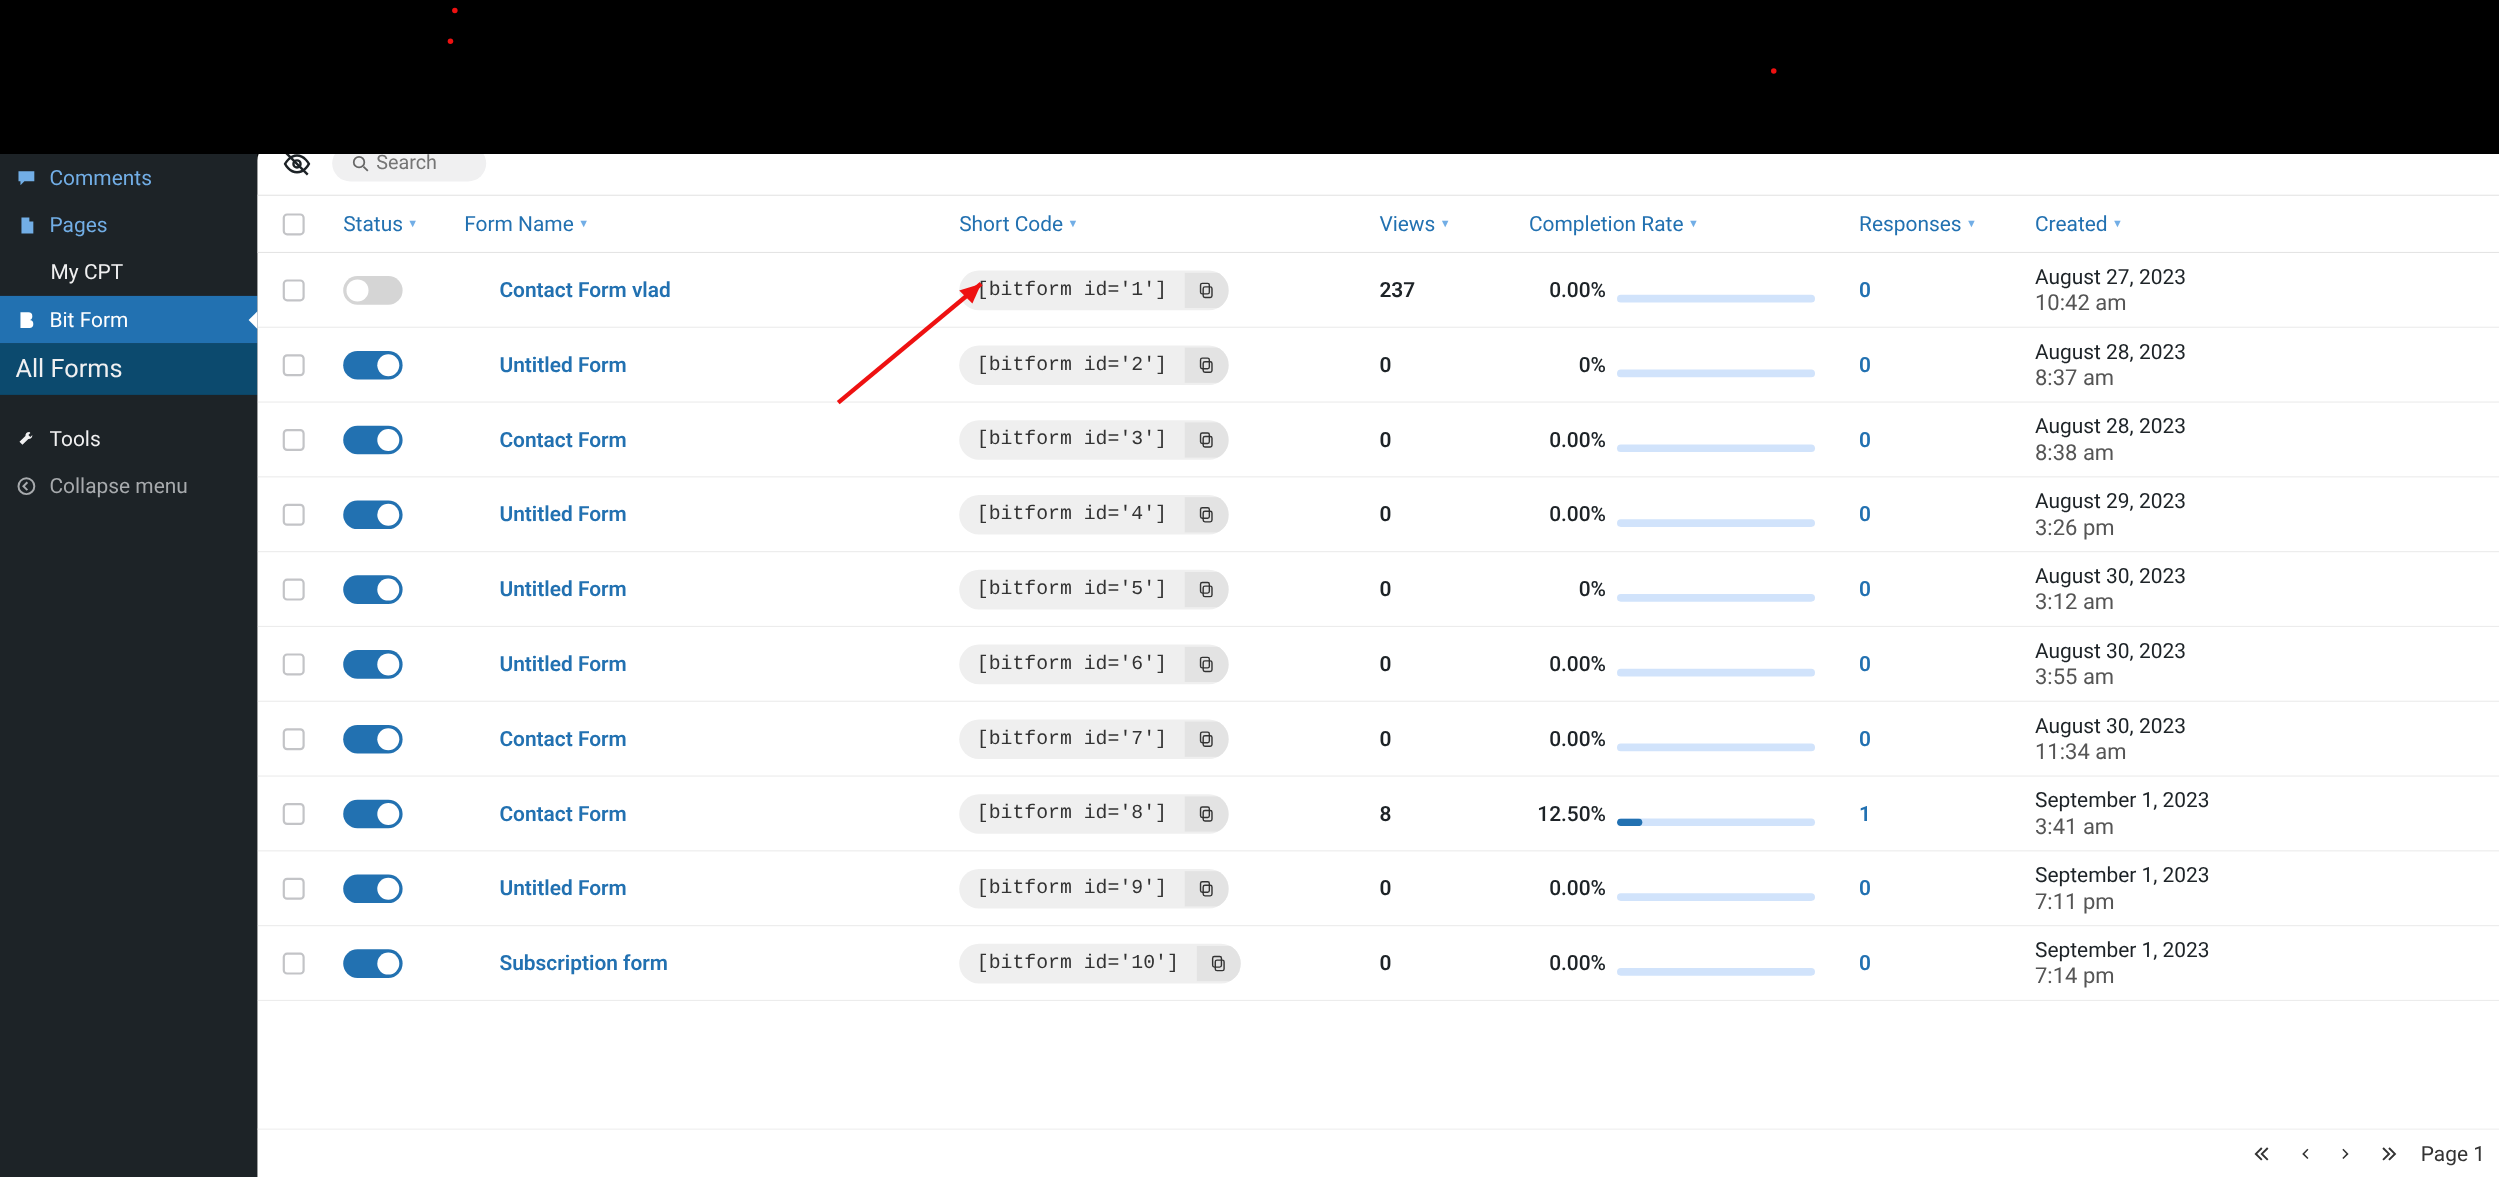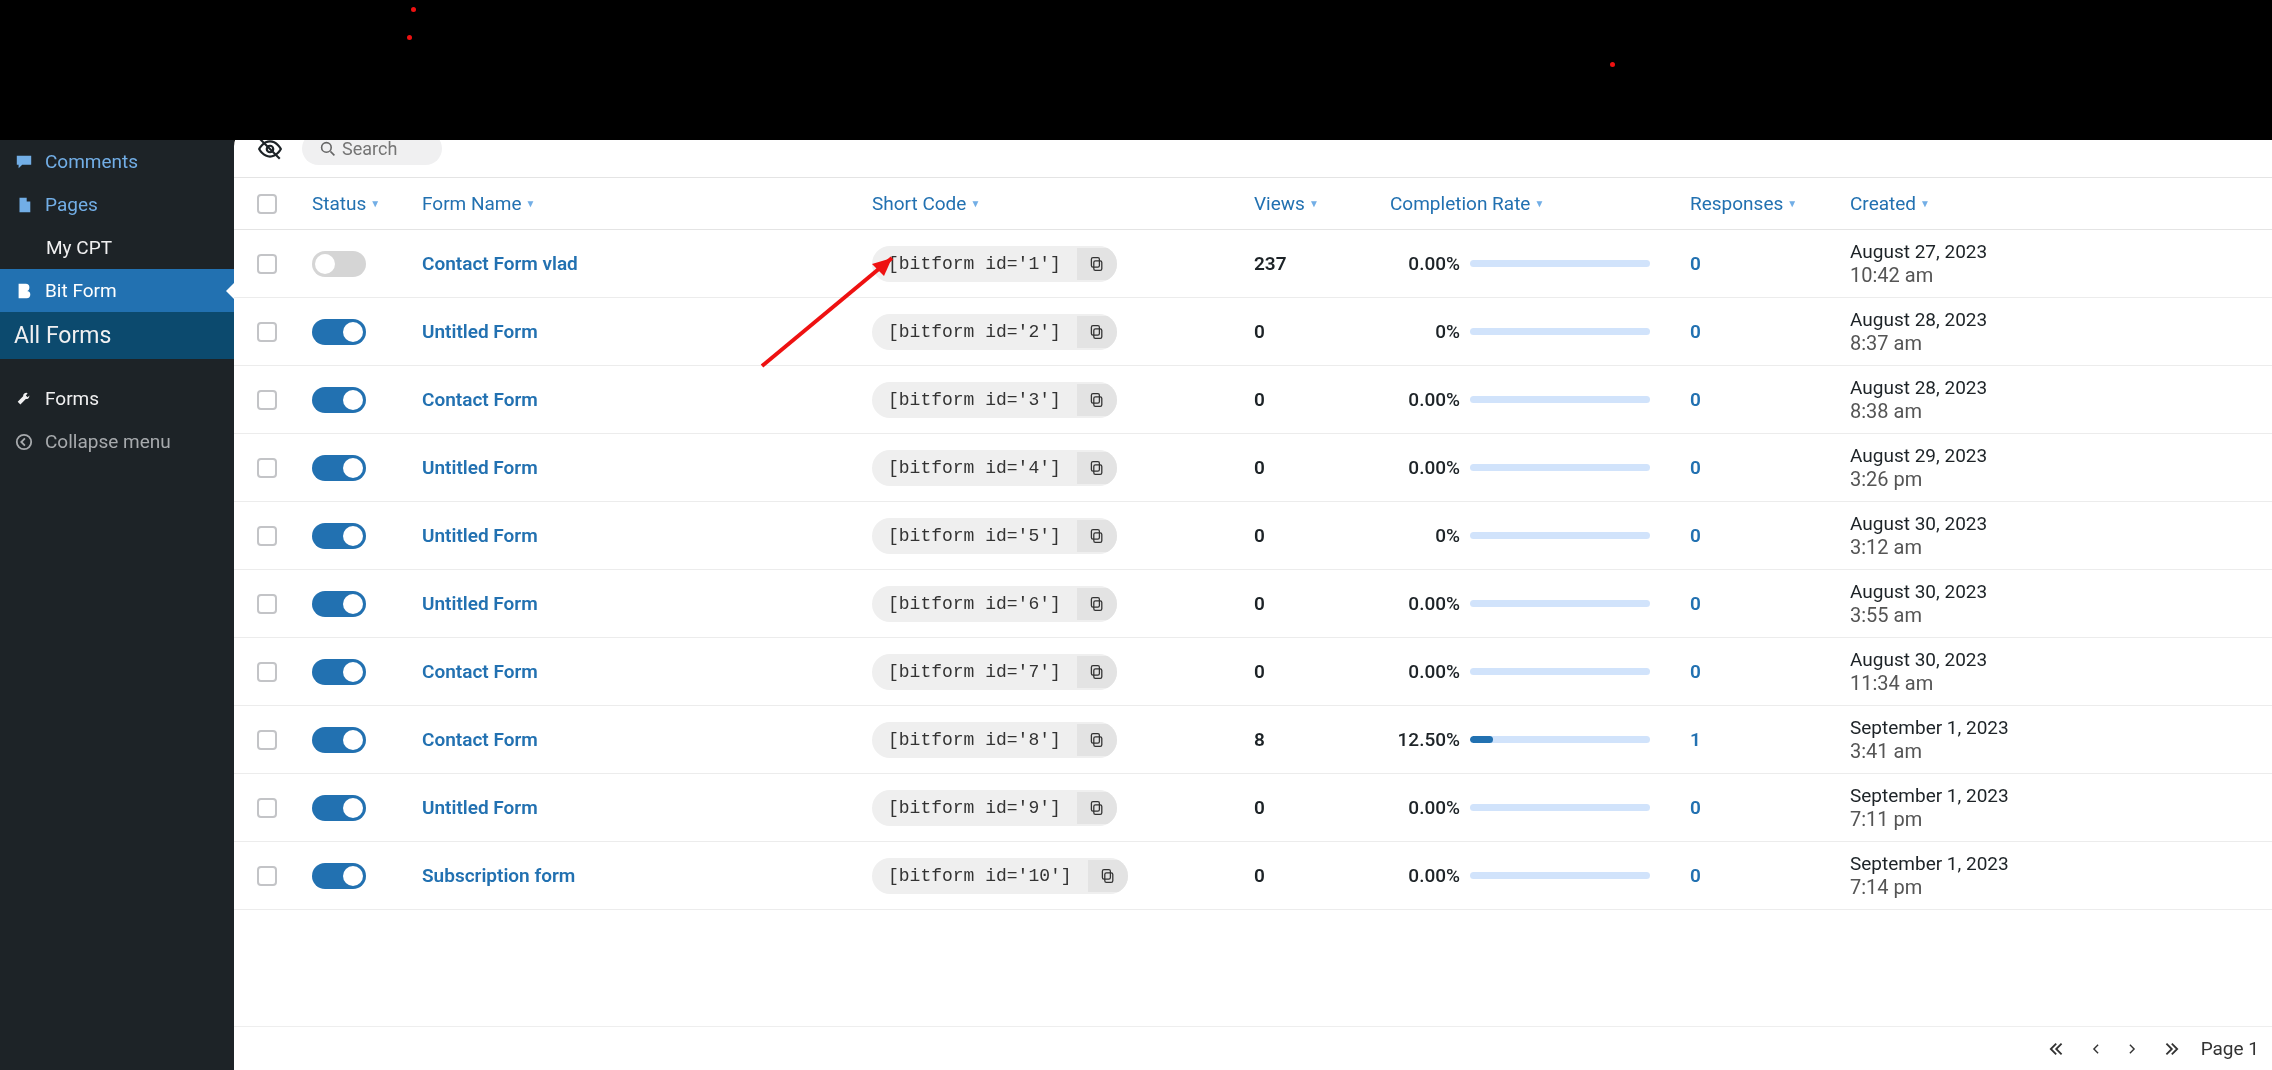--- a/index.html
+++ b/index.html
@@ -48,29 +48,29 @@
 
 .chk { width: 20px; height: 20px; border: 2px solid #c3c4c7; border-radius: 4px; cursor: pointer; background: #fff; }
 
 .toggle { width: 54px; height: 26px; border-radius: 26px; position: relative; cursor: pointer; }
 .toggle.on { background: #2271b1; }
 .toggle.off { background: #d5d5d5; }
 .toggle-knob { position: absolute; width: 20px; height: 20px; background: #fff; border-radius: 50%; top: 3px; transition: left 0.2s; }
 .toggle.on .toggle-knob { left: 31px; }
 .toggle.off .toggle-knob { left: 3px; }
 
-.form-name { color: #2271b1; font-weight: 600; font-size: 19px; cursor: pointer; }
+.form-name { color: #2271b1; font-weight: 600; font-size: 19px; cursor: pointer; margin-left: 32px; }
 
 .shortcode-pill { display: inline-flex; align-items: center; background: #efefef; border-radius: 24px; padding: 0; overflow: hidden; }
 .shortcode-text { padding: 8px 16px; font-family: "Courier New", monospace; font-size: 18px; color: #333; }
 .shortcode-copy { background: #e3e3e3; padding: 8px 12px; cursor: pointer; display: flex; align-items: center; }
 
 .views-val { font-size: 19px; color: #1d2327; font-weight: 600; }
 
-.rate-cell { display: flex; align-items: center; gap: 10px; }
+.rate-cell { display: flex; align-items: flex-end; gap: 10px; }
 .rate-val { font-size: 19px; color: #1d2327; font-weight: 500; min-width: 70px; text-align: right; }
 .rate-bar { width: 180px; height: 7px; background: #d1e3fb; border-radius: 6px; overflow: hidden; }
 .rate-fill { height: 100%; background: #2271b1; border-radius: 6px; }
 
 .resp-val { color: #2271b1; font-size: 19px; font-weight: 600; cursor: pointer; }
 
 .created-date { font-size: 19px; color: #1d2327; font-weight: 400; }
 .created-time { font-size: 20px; color: #555; }
 
 .pager { display: flex; align-items: center; justify-content: flex-end; gap: 22px; padding: 10px 13px; border-top: 1px solid #eee; }
@@ -122,21 +122,21 @@
     <div class="sidebar-sub">
       <span>All Forms</span>
     </div>
     <div style="height:18px"></div>
     <div class="sidebar-item white">
       <span class="sidebar-icon">
         <svg width="18" height="18" viewBox="0 0 20 20" fill="#f0f0f1">
             <path d="M13 3a4 4 0 00-4 4l-6 6 3 3 6-6a4 4 0 004-4l-2 2-2-2 2-2-1-1z"></path>
           </svg>
       </span>
-      <span>Forms</span>
+      <span>Tools</span>
     </div>
     <div class="sidebar-item white" style="color:#a7aaad">
       <span class="sidebar-icon">
         <svg width="18" height="18" viewBox="0 0 20 20" fill="#a7aaad">
             <circle cx="10" cy="10" r="8" fill="none" stroke="#a7aaad" stroke-width="2"></circle>
             <path d="M11 6l-4 4 4 4" fill="none" stroke="#a7aaad" stroke-width="2"></path>
           </svg>
       </span>
       <span>Collapse menu</span>
     </div>

